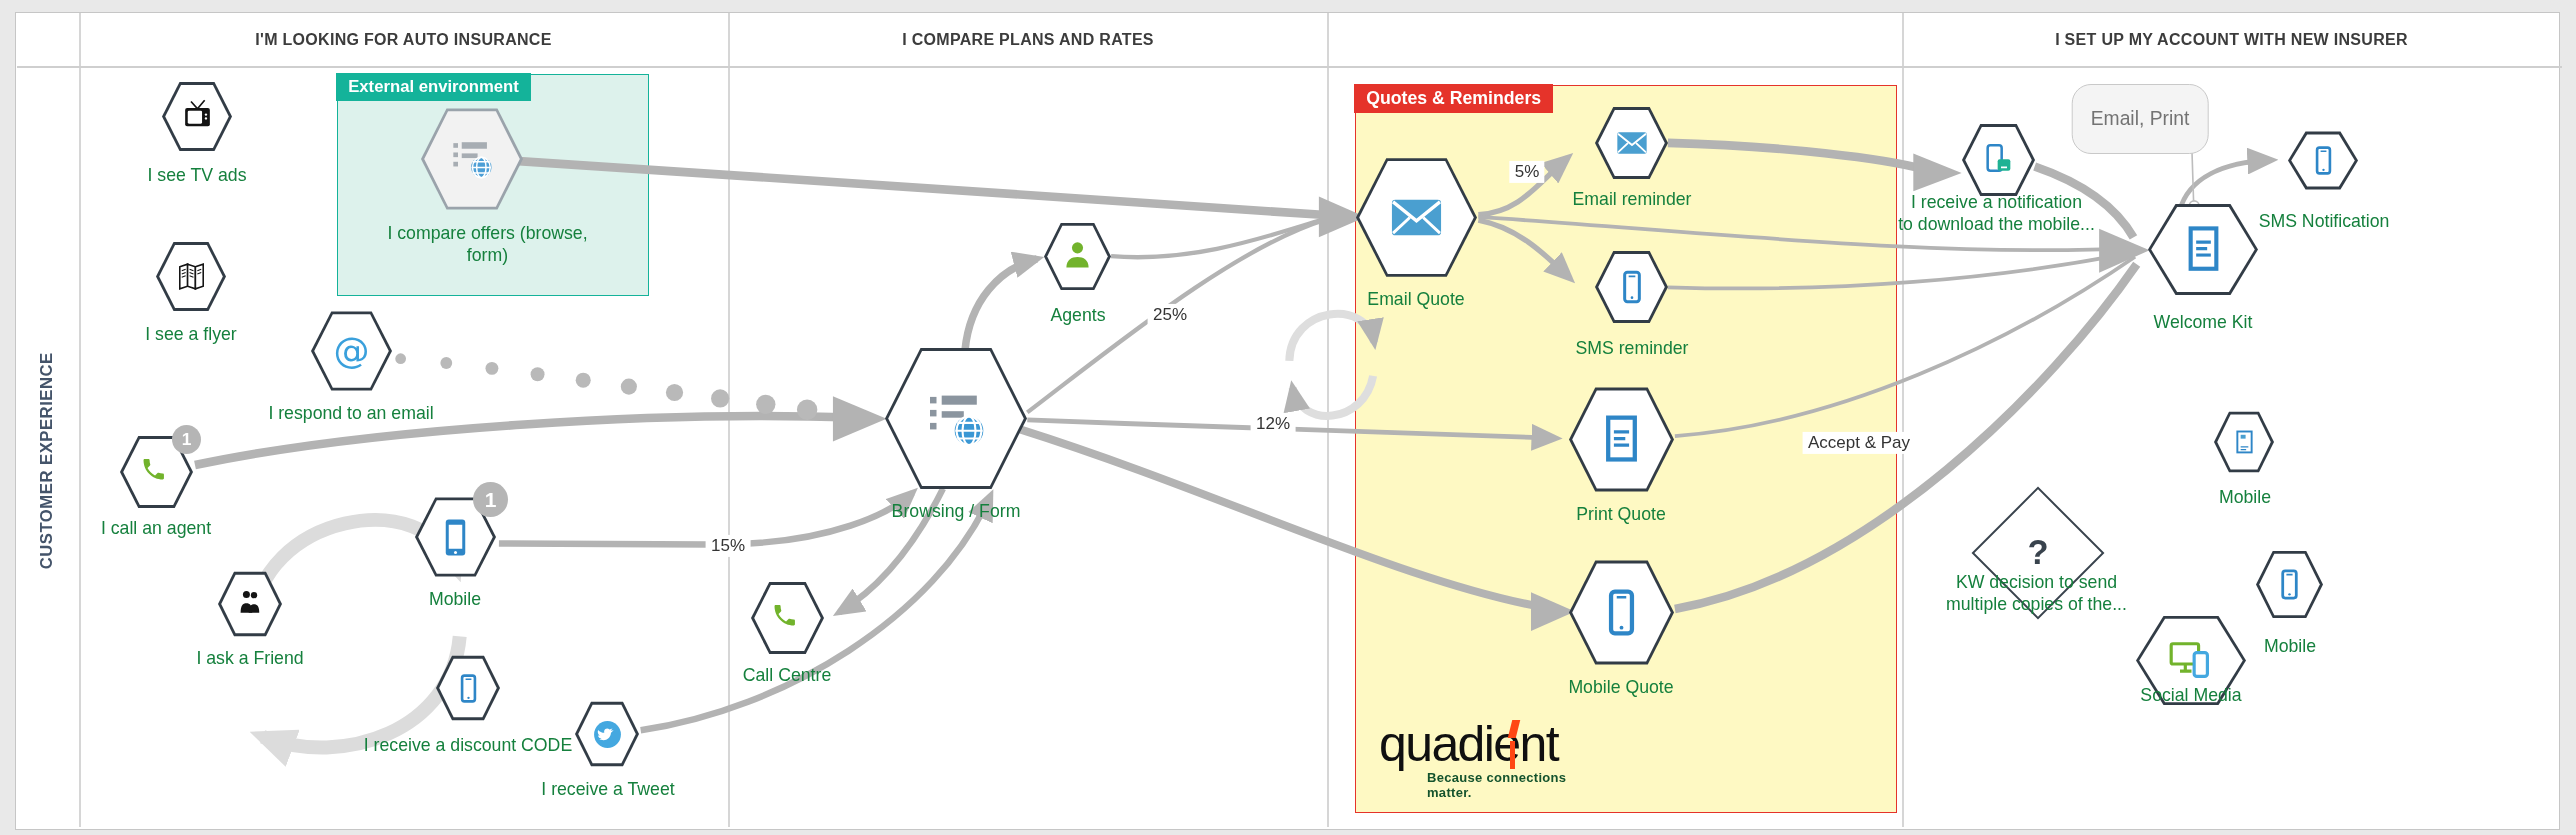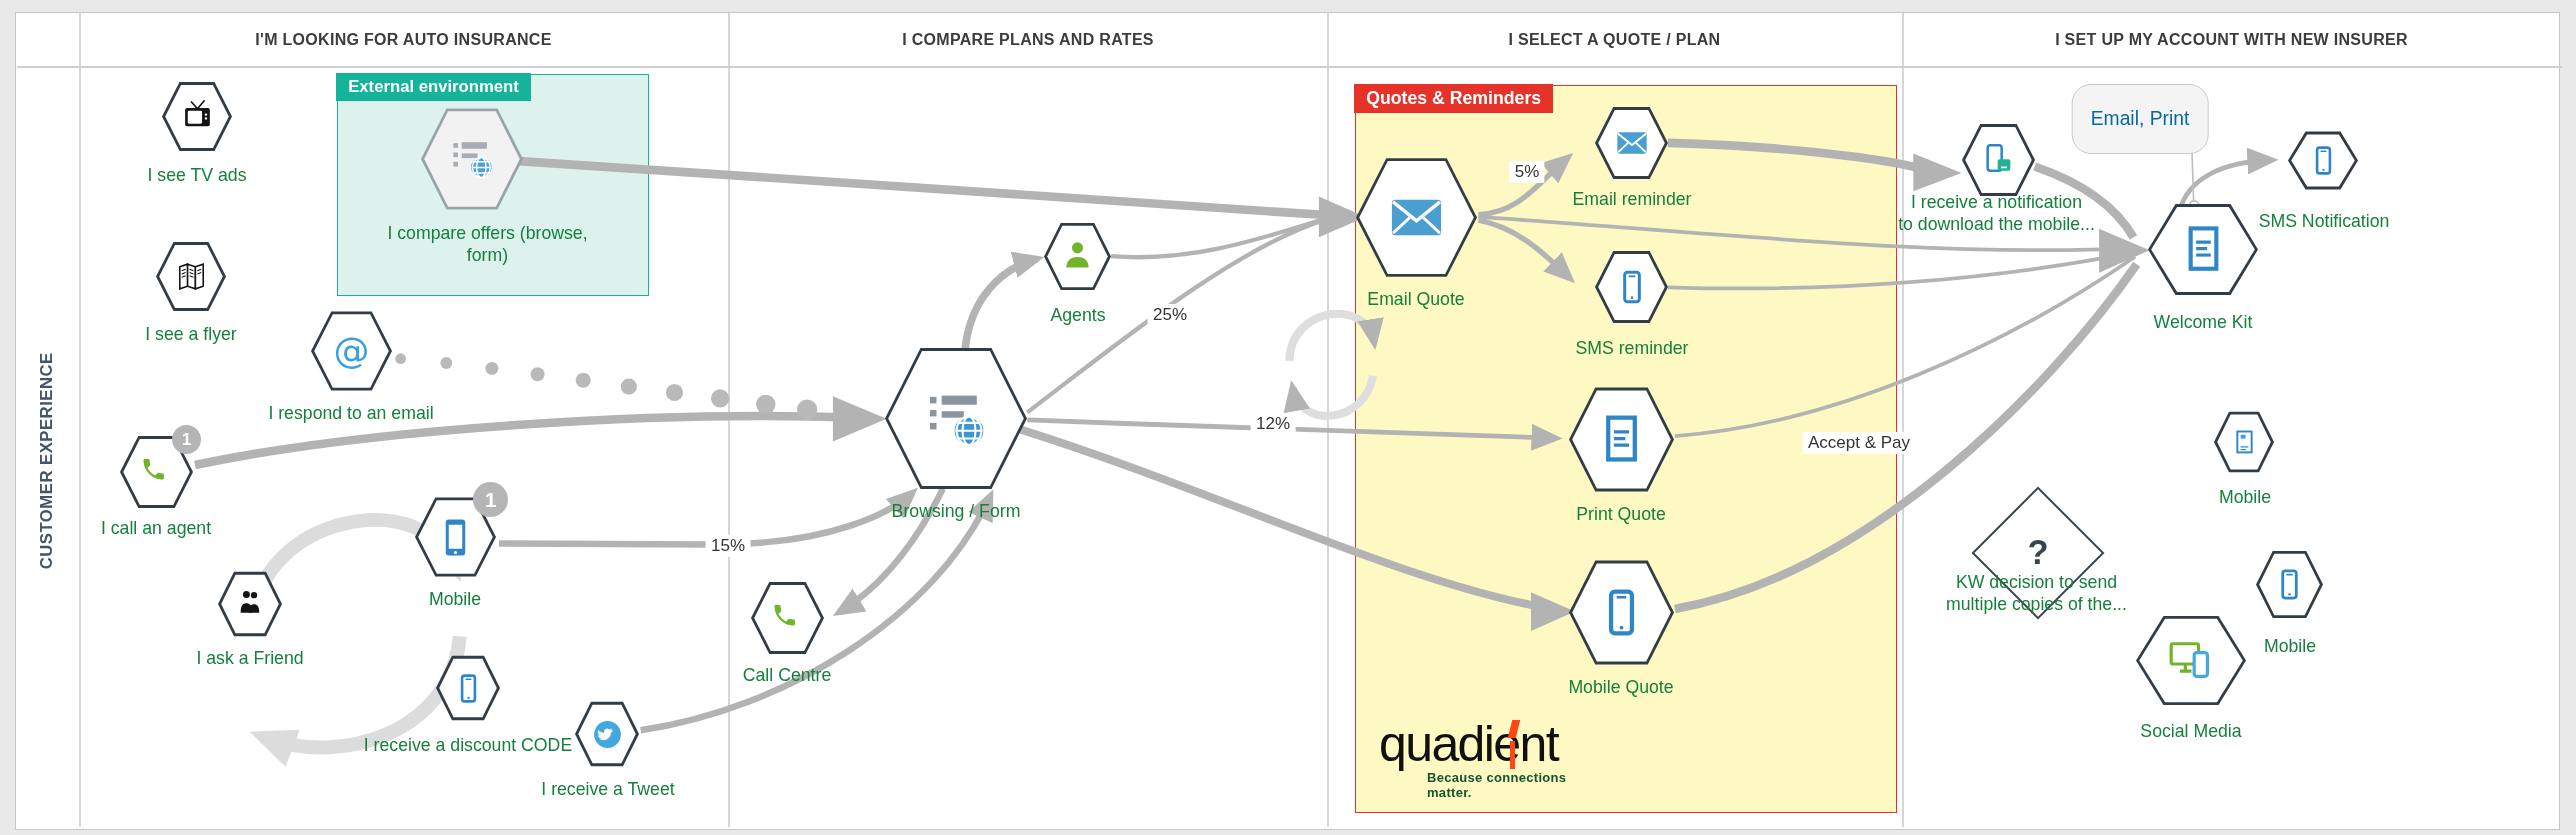--- a/index.html
+++ b/index.html
@@ -21,21 +21,21 @@
   .hex-in{position:absolute;inset:3.2px;clip-path:polygon(0 50%,25% 4%,75% 4%,100% 50%,75% 96%,25% 96%);
           background:#fff;display:flex;align-items:center;justify-content:center;}
   .diamond{position:absolute;background:#fff;border:2.7px solid #39434d;
            display:flex;align-items:center;justify-content:center;}
   .nlabel{position:absolute;text-align:center;font-size:17.7px;line-height:1.26;color:#15803d;white-space:pre-line;}
   .elabel{position:absolute;transform:translate(-50%,-50%);background:#fff;padding:1.1px 5.4px;
           font-size:17px;color:#343434;white-space:nowrap;}
   .badge{position:absolute;border-radius:50%;background:#b5b5b5;color:#fff;font-weight:700;
          display:flex;align-items:center;justify-content:center;}
   #callout{position:absolute;transform:translate(-50%,-50%);background:#f4f4f4;border:1.6px solid #c9c9c9;
-           border-radius:19.3px;padding:23px 18px;font-size:19.3px;color:#0369a1;white-space:nowrap;}
+           border-radius:19.3px;padding:23px 18px;font-size:19.3px;color:#737373;white-space:nowrap;}
   #quadient-logo{position:absolute;left:1379px;top:719px;width:226px;}
   #quadient-word{font-size:50px;font-weight:500;letter-spacing:-1.6px;color:#101010;line-height:1;}
   #quadient-accent{position:absolute;left:131px;top:1.1px;width:7.5px;height:18px;background:#ff4713;transform:skewX(-14deg);}
   #quadient-accent2{position:absolute;left:131px;top:21.5px;width:4.8px;height:28px;background:#ff4713;}
   #quadient-tagline{font-size:13px;font-weight:700;letter-spacing:0.3px;color:#14532d;margin:1.1px 0 0 48px;}
   #inspire-logo{position:absolute;left:1654px;top:721px;display:flex;align-items:center;gap:9.7px;}
   #inspire-word{font-size:45px;font-weight:500;color:#101010;line-height:1;}
 </style>
 </head>
 <body>
@@ -44,21 +44,20 @@
   <div id="canvas"></div>
 
   <div class="vline" style="left:79px"></div>
   <div class="vline" style="left:728px"></div>
   <div class="vline" style="left:1327px"></div>
   <div class="vline" style="left:1902px"></div>
   <div id="header-sep"></div>
 
   <div class="phase" style="left:79px;width:649px">I'M LOOKING FOR AUTO INSURANCE</div>
   <div class="phase" style="left:728px;width:600px">I COMPARE PLANS AND RATES</div>
-  <div class="phase" style="left:1327px;width:575px">I SELECT A QUOTE / PLAN</div>
   <div class="phase" style="left:1902px;width:659px">I SET UP MY ACCOUNT WITH NEW INSURER</div>
 
   <div id="sidebar-label">CUSTOMER EXPERIENCE</div>
 
   <div id="groups-layer">
       <div class="group" style="left: 337px; top: 74px; width: 312px; height: 222px; border-color: rgb(20, 179, 154); background: rgb(221, 242, 236);">
         <div class="group-badge" style="left: -1.6px; top: -1.6px; background: rgb(20, 179, 154); font-size: 16.7px;">External environment</div>
       </div>
       <div class="group" style="left: 1355px; top: 85px; width: 542px; height: 728px; border-color: rgb(229, 51, 42); background: #fef9c3;">
         <div class="group-badge" style="left: -1.6px; top: -1.6px; background: rgb(229, 51, 42); font-size: 17.7px;">Quotes &amp; Reminders</div>
@@ -427,21 +426,21 @@
         <div class="hex-in" style="background: rgb(255, 255, 255);">
           <svg viewBox="0 0 60 60" width="53" height="53">
             <g stroke="#72b32c" fill="none" stroke-width="3.6">
               <rect x="7" y="11" width="31" height="23" rx="2"></rect>
               <path d="M17,42 h13 M23,34 v8"></path>
             </g>
             <rect x="33" y="21" width="15" height="27" rx="3" fill="#fff" stroke="#44a8e0" stroke-width="3.6"></rect>
           </svg>
         </div>
       </div>
-      <div class="nlabel" style="left: 2062px; top: 720px; width: 258px;">Social Media</div>
+      <div class="nlabel" style="left: 2062px; top: 684px; width: 258px;">Social Media</div>
     </div>
 
   <div id="quadient-logo">
     <div style="position:relative">
       <span id="quadient-word">quadient</span>
       <span id="quadient-accent"></span>
       <span id="quadient-accent2"></span>
     </div>
     <div id="quadient-tagline">Because connections matter.</div>
   </div>

